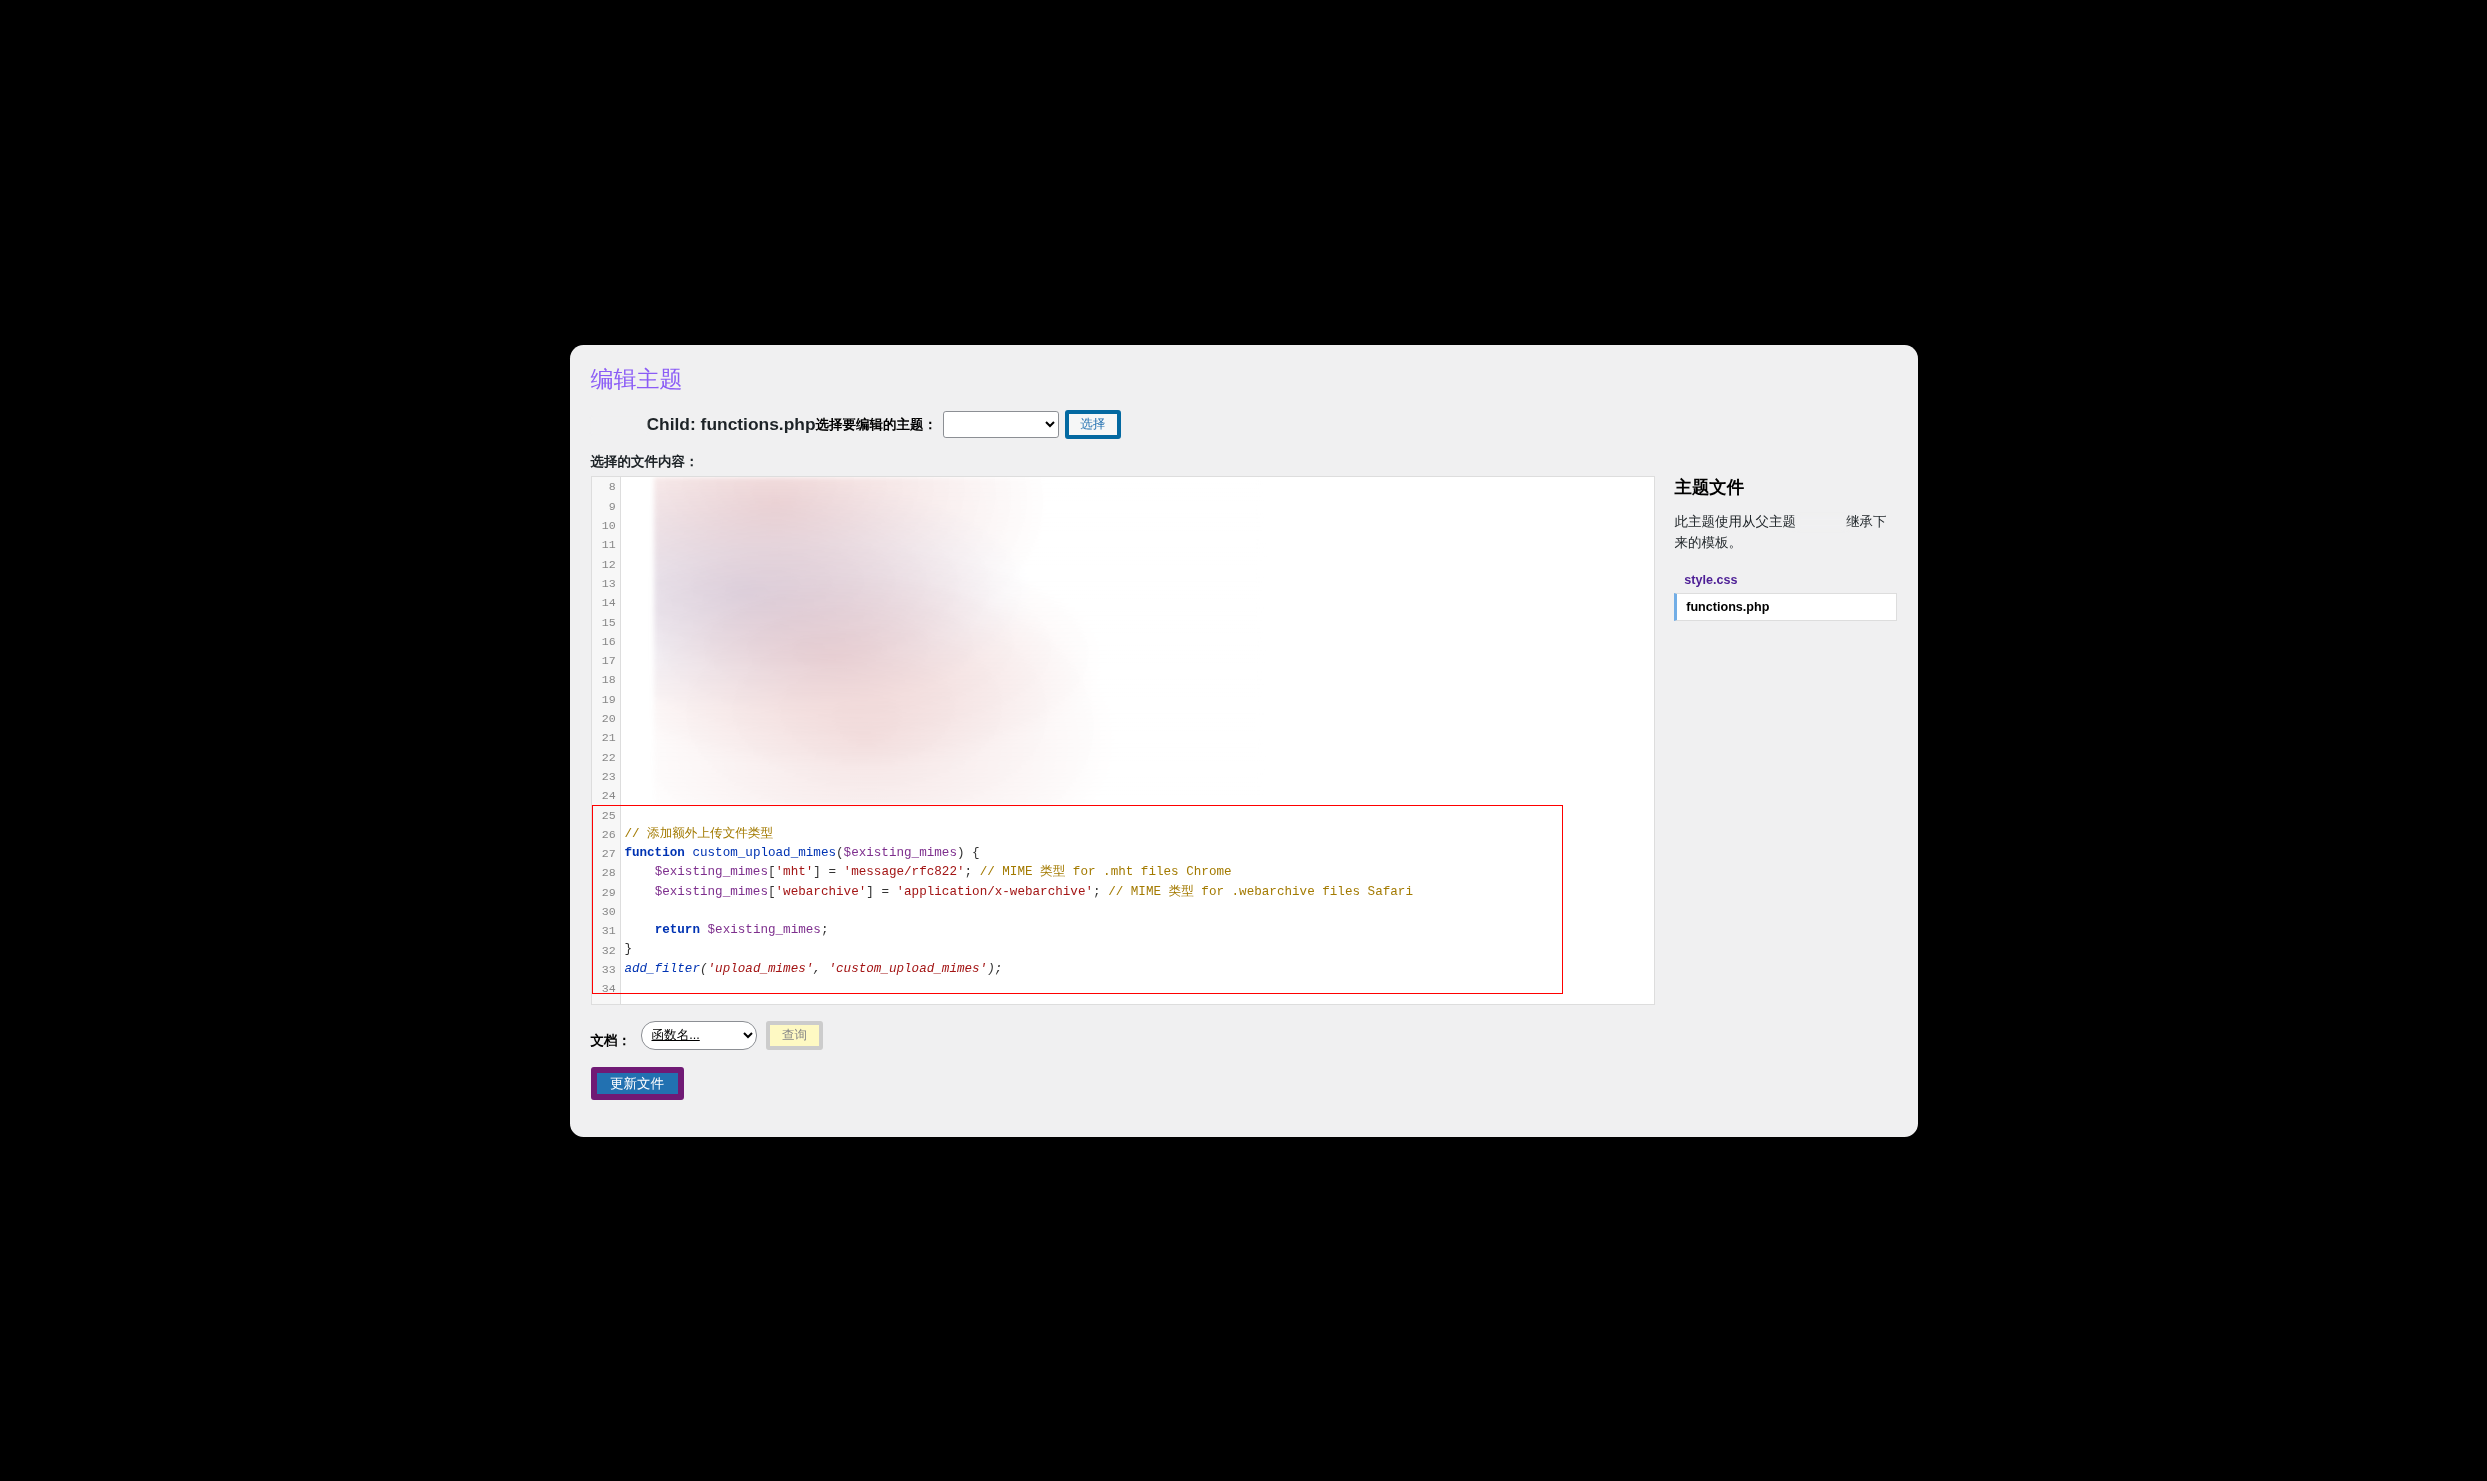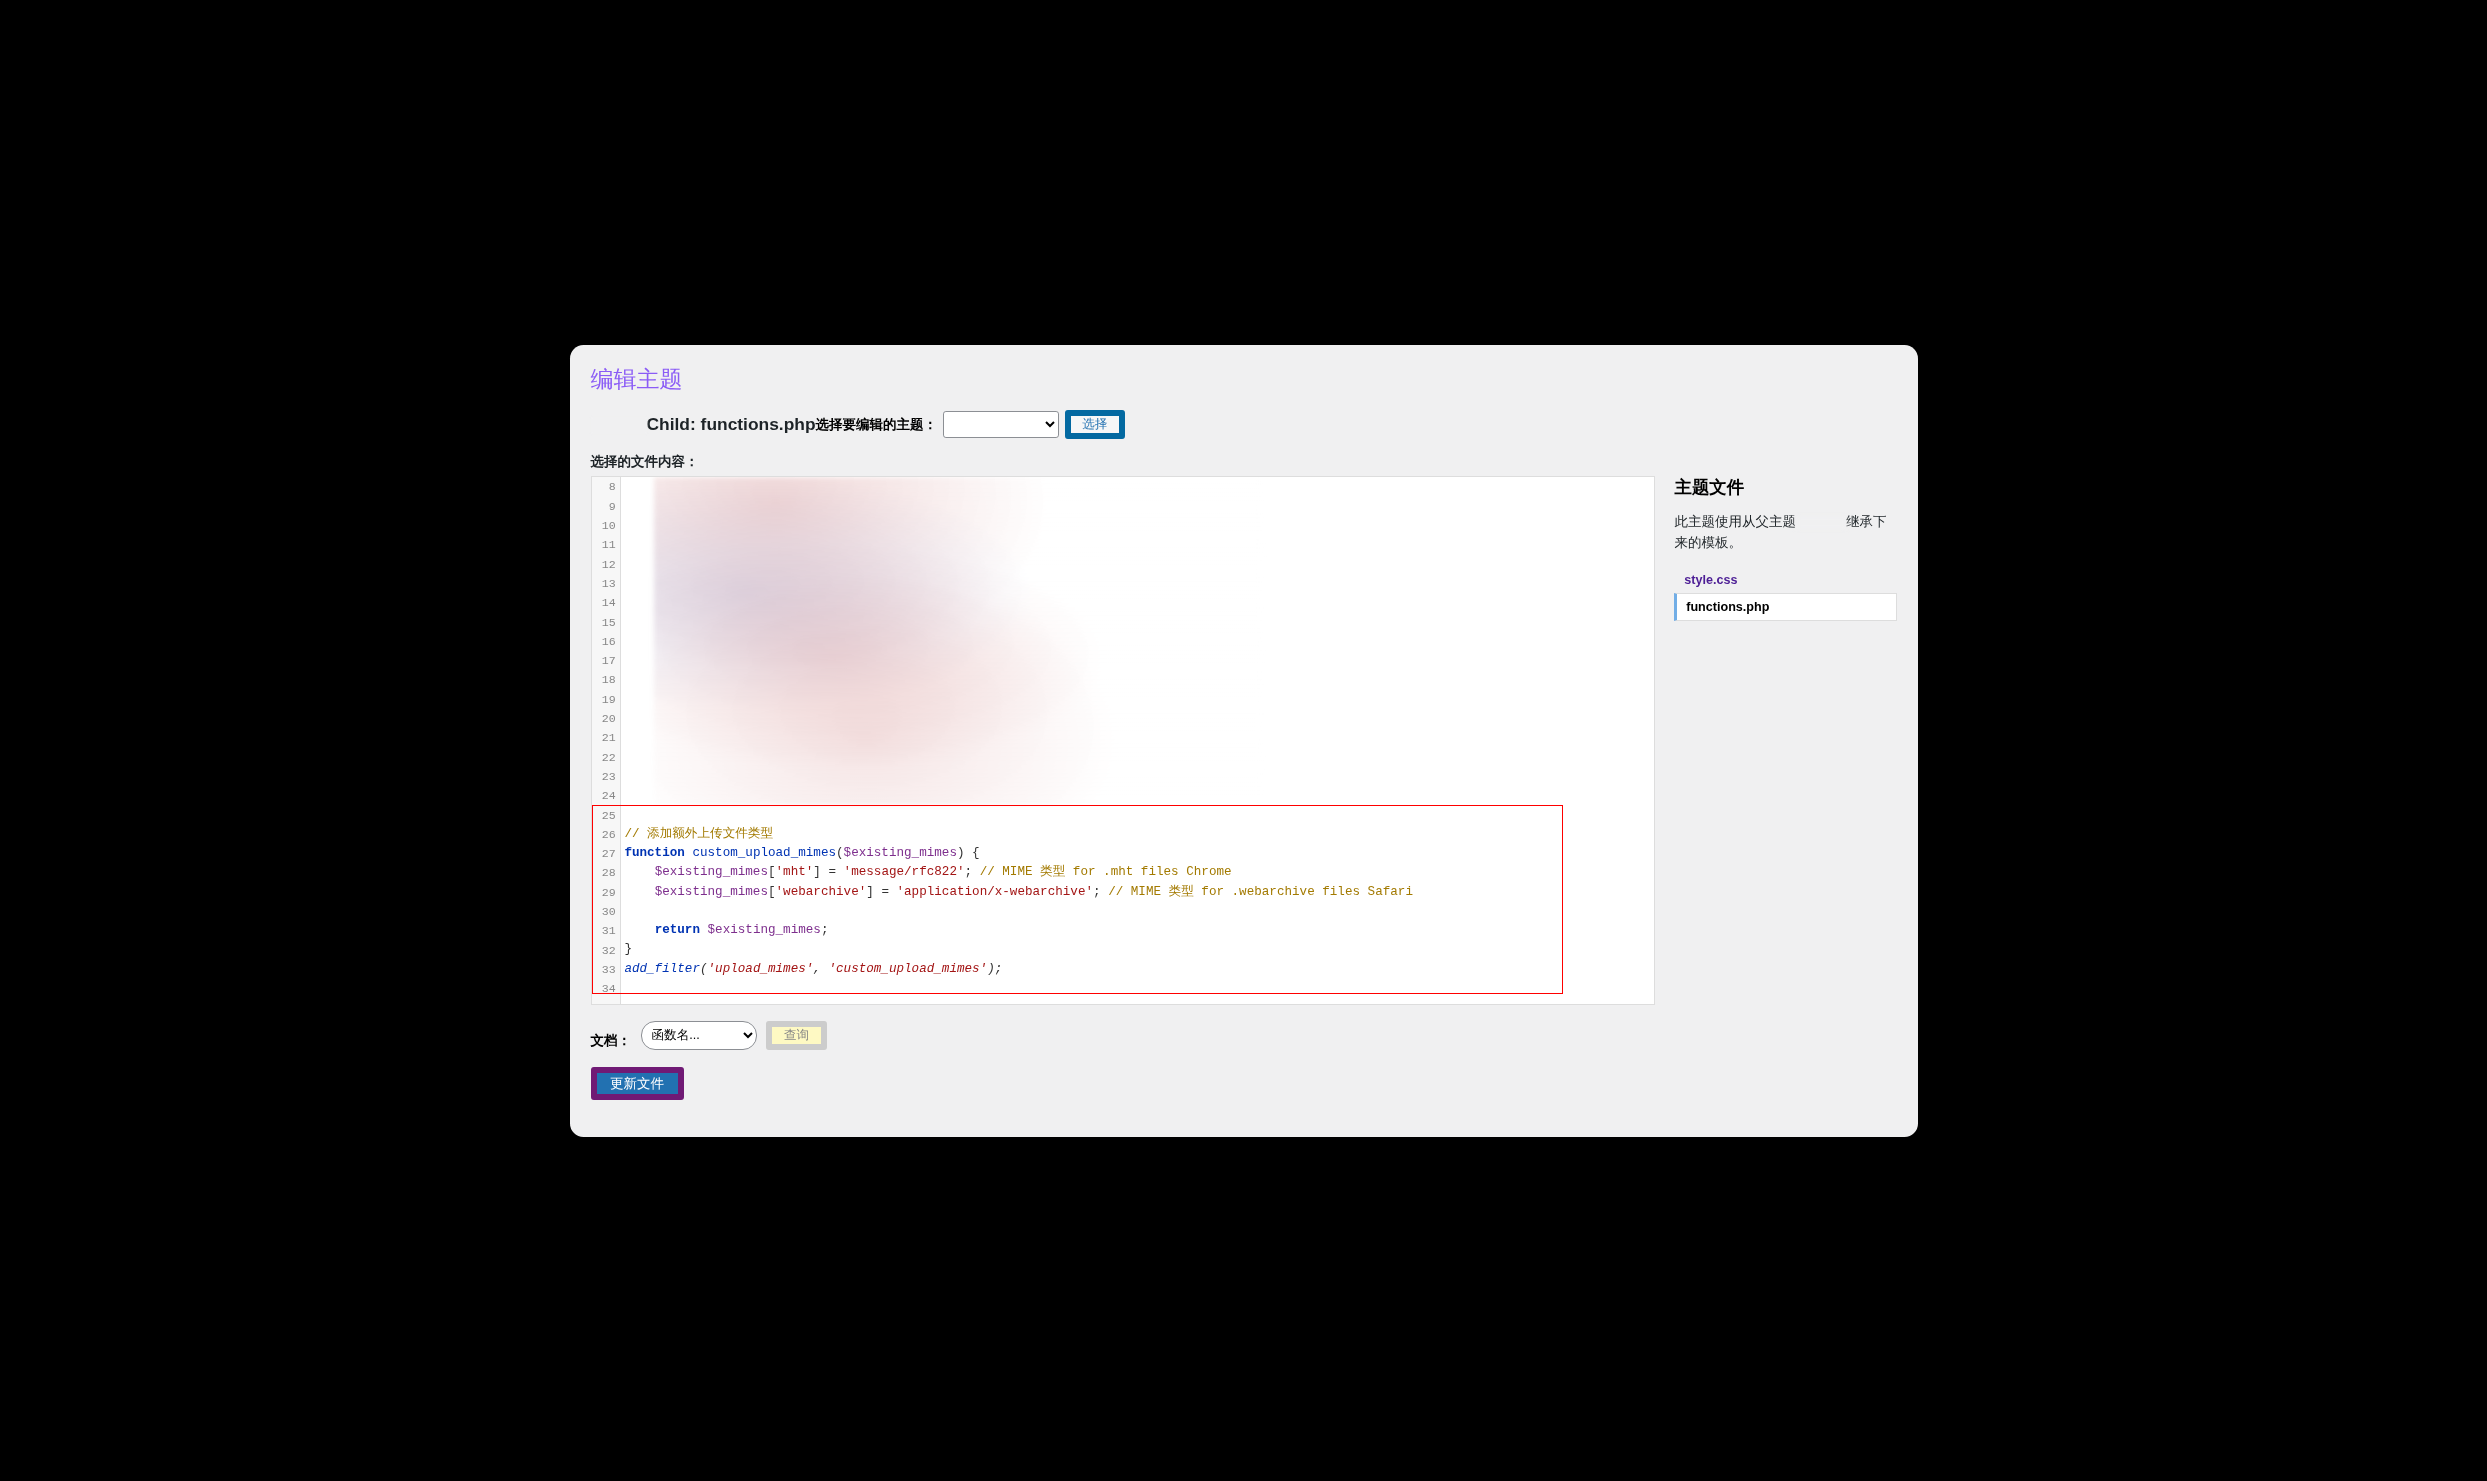--- a/index.html
+++ b/index.html
@@ -59,21 +59,21 @@
     border: 1px solid #8c8f94;
     border-radius: 2.9px;
     background: #fff;
     min-width: 116px;
     font-size: 12.6px;
   }
   .theme-selector button,
   .lookup-row button {
     height: 29px;
     padding: 0 11.6px;
-    border: 6px solid #0369a1;
+    border: 4px solid #0369a1;
     border-radius: 2.9px;
     background: #f6f7f7;
     color: #2271b1;
     font-size: 12.6px;
     cursor: pointer;
   }
   .content-label {
     font-size: 13.5px;
     font-weight: 700;
     color: #1d2327;
@@ -196,20 +196,21 @@
     font-size:13.5px;
   }
   .lookup-row select {
     height:29px;
     border:1px solid #8c8f94;
     border-radius:14px;
     background:#fff;
     min-width:116px;
     font-size:12.6px;
     padding:0 5.8px;
+    text-decoration:underline;
   }
   .lookup-row button {
     border-color:#ccc; color:#888; background:#fef9c3;
   }
   .update-btn {
     margin-top:17.4px;
     height:33px;
     padding:0 13.5px;
     border:6px solid #701a75;
     border-radius:2.9px;

